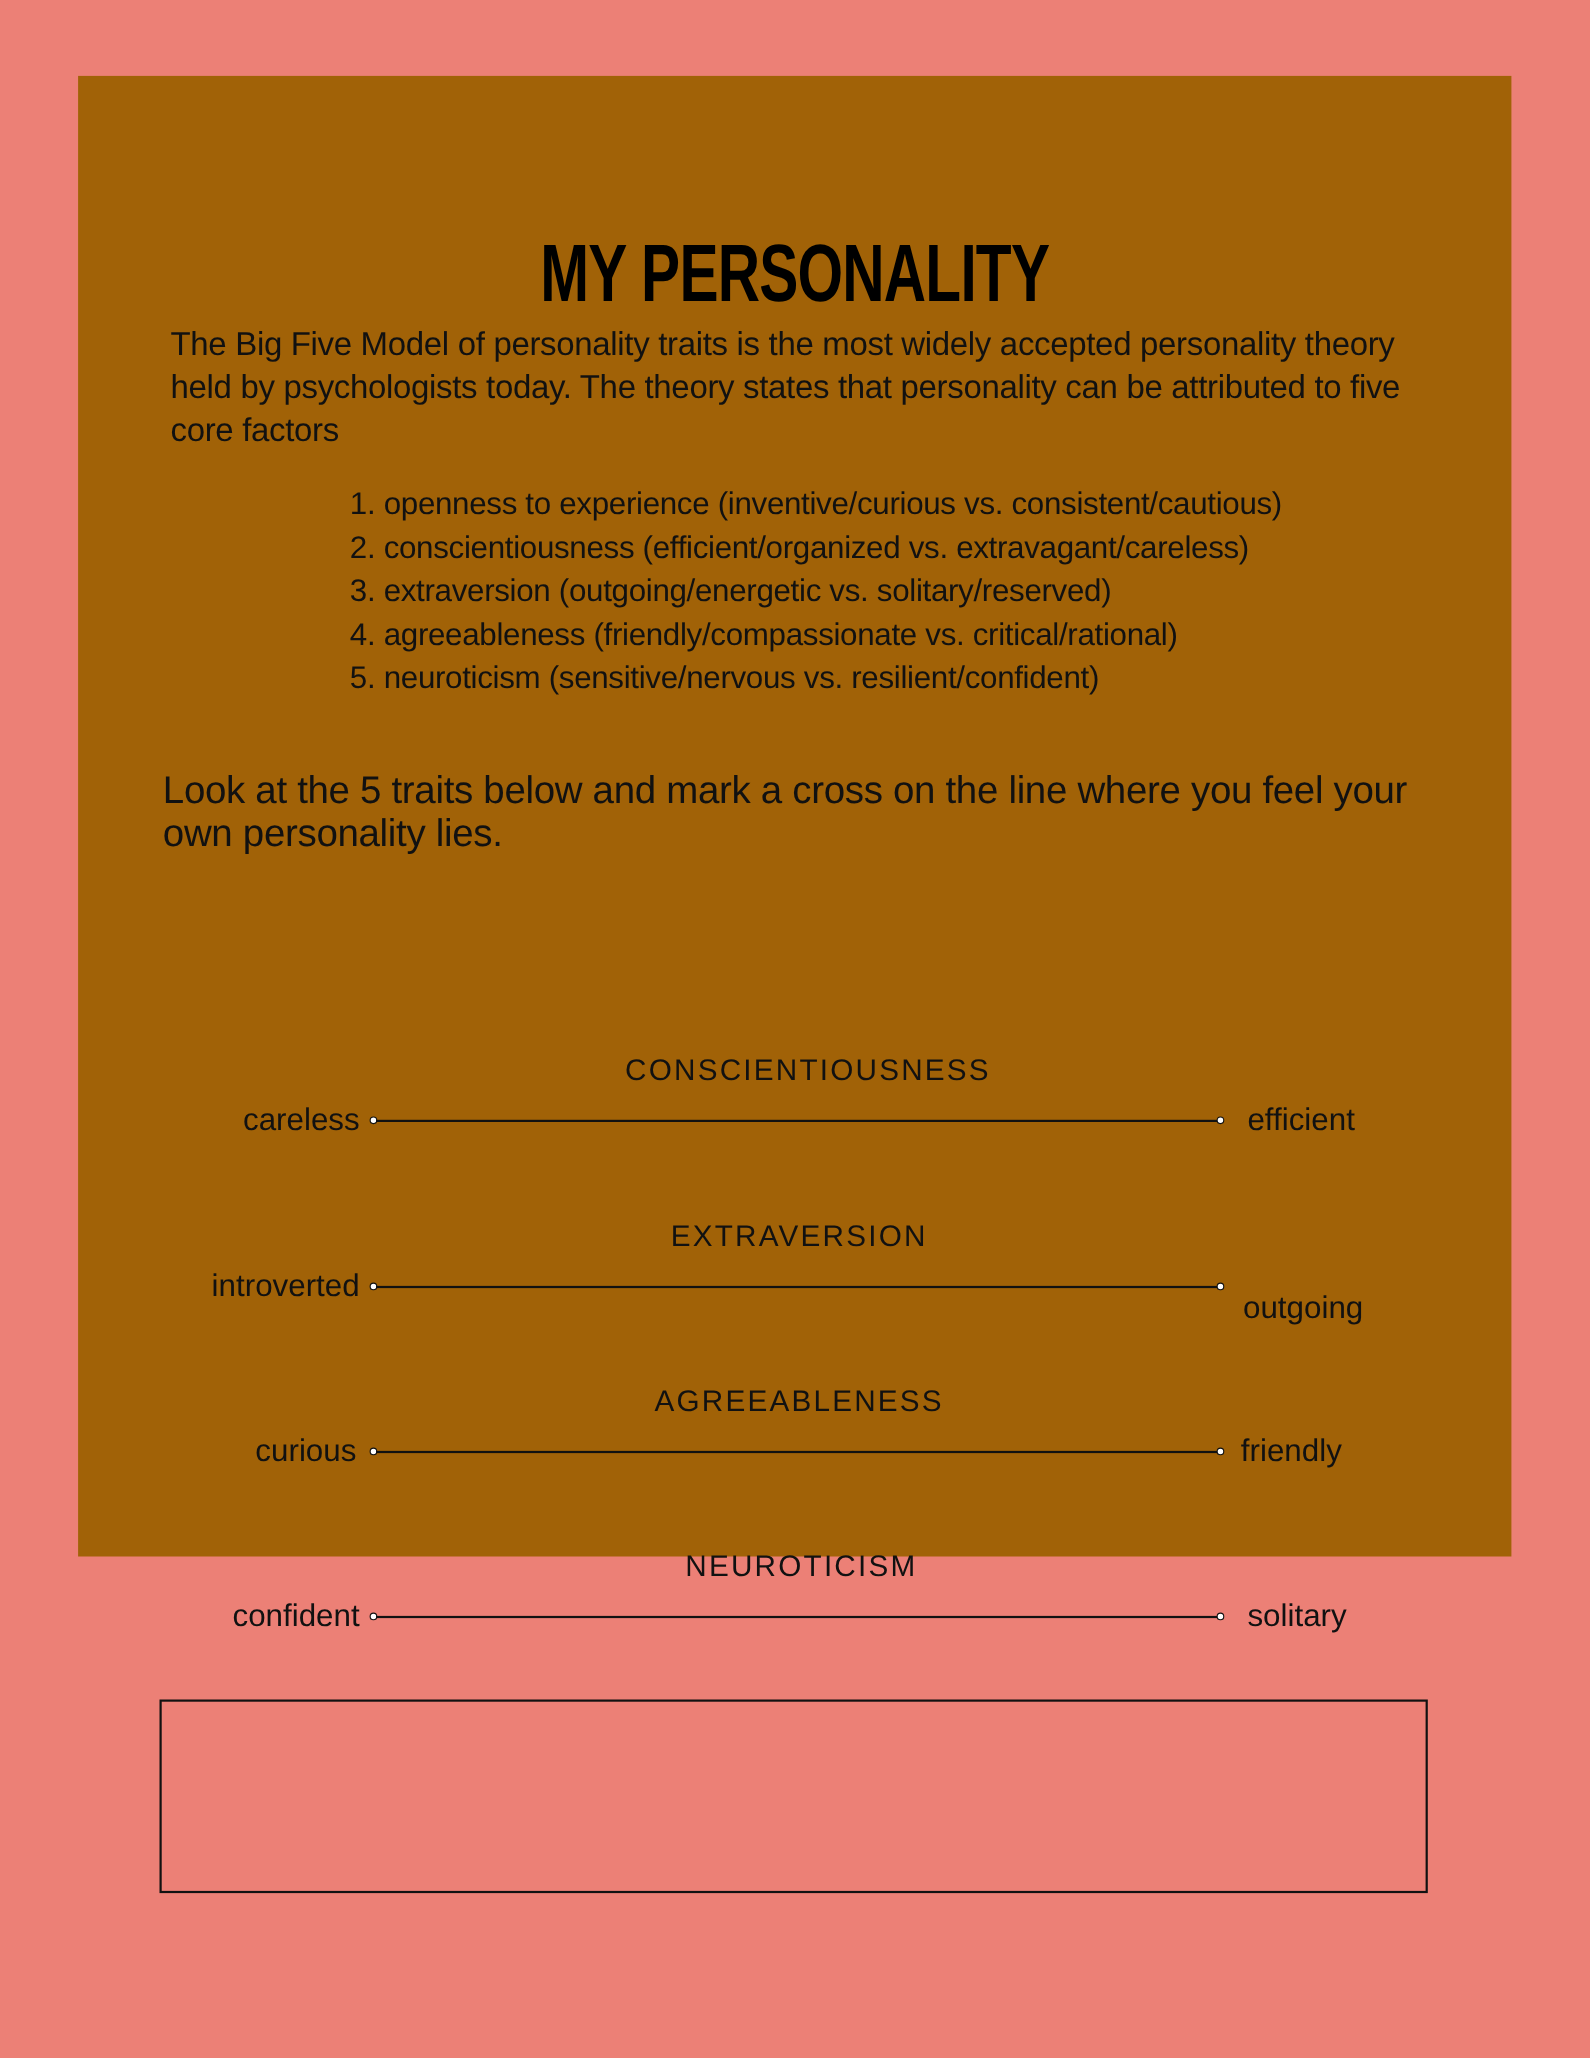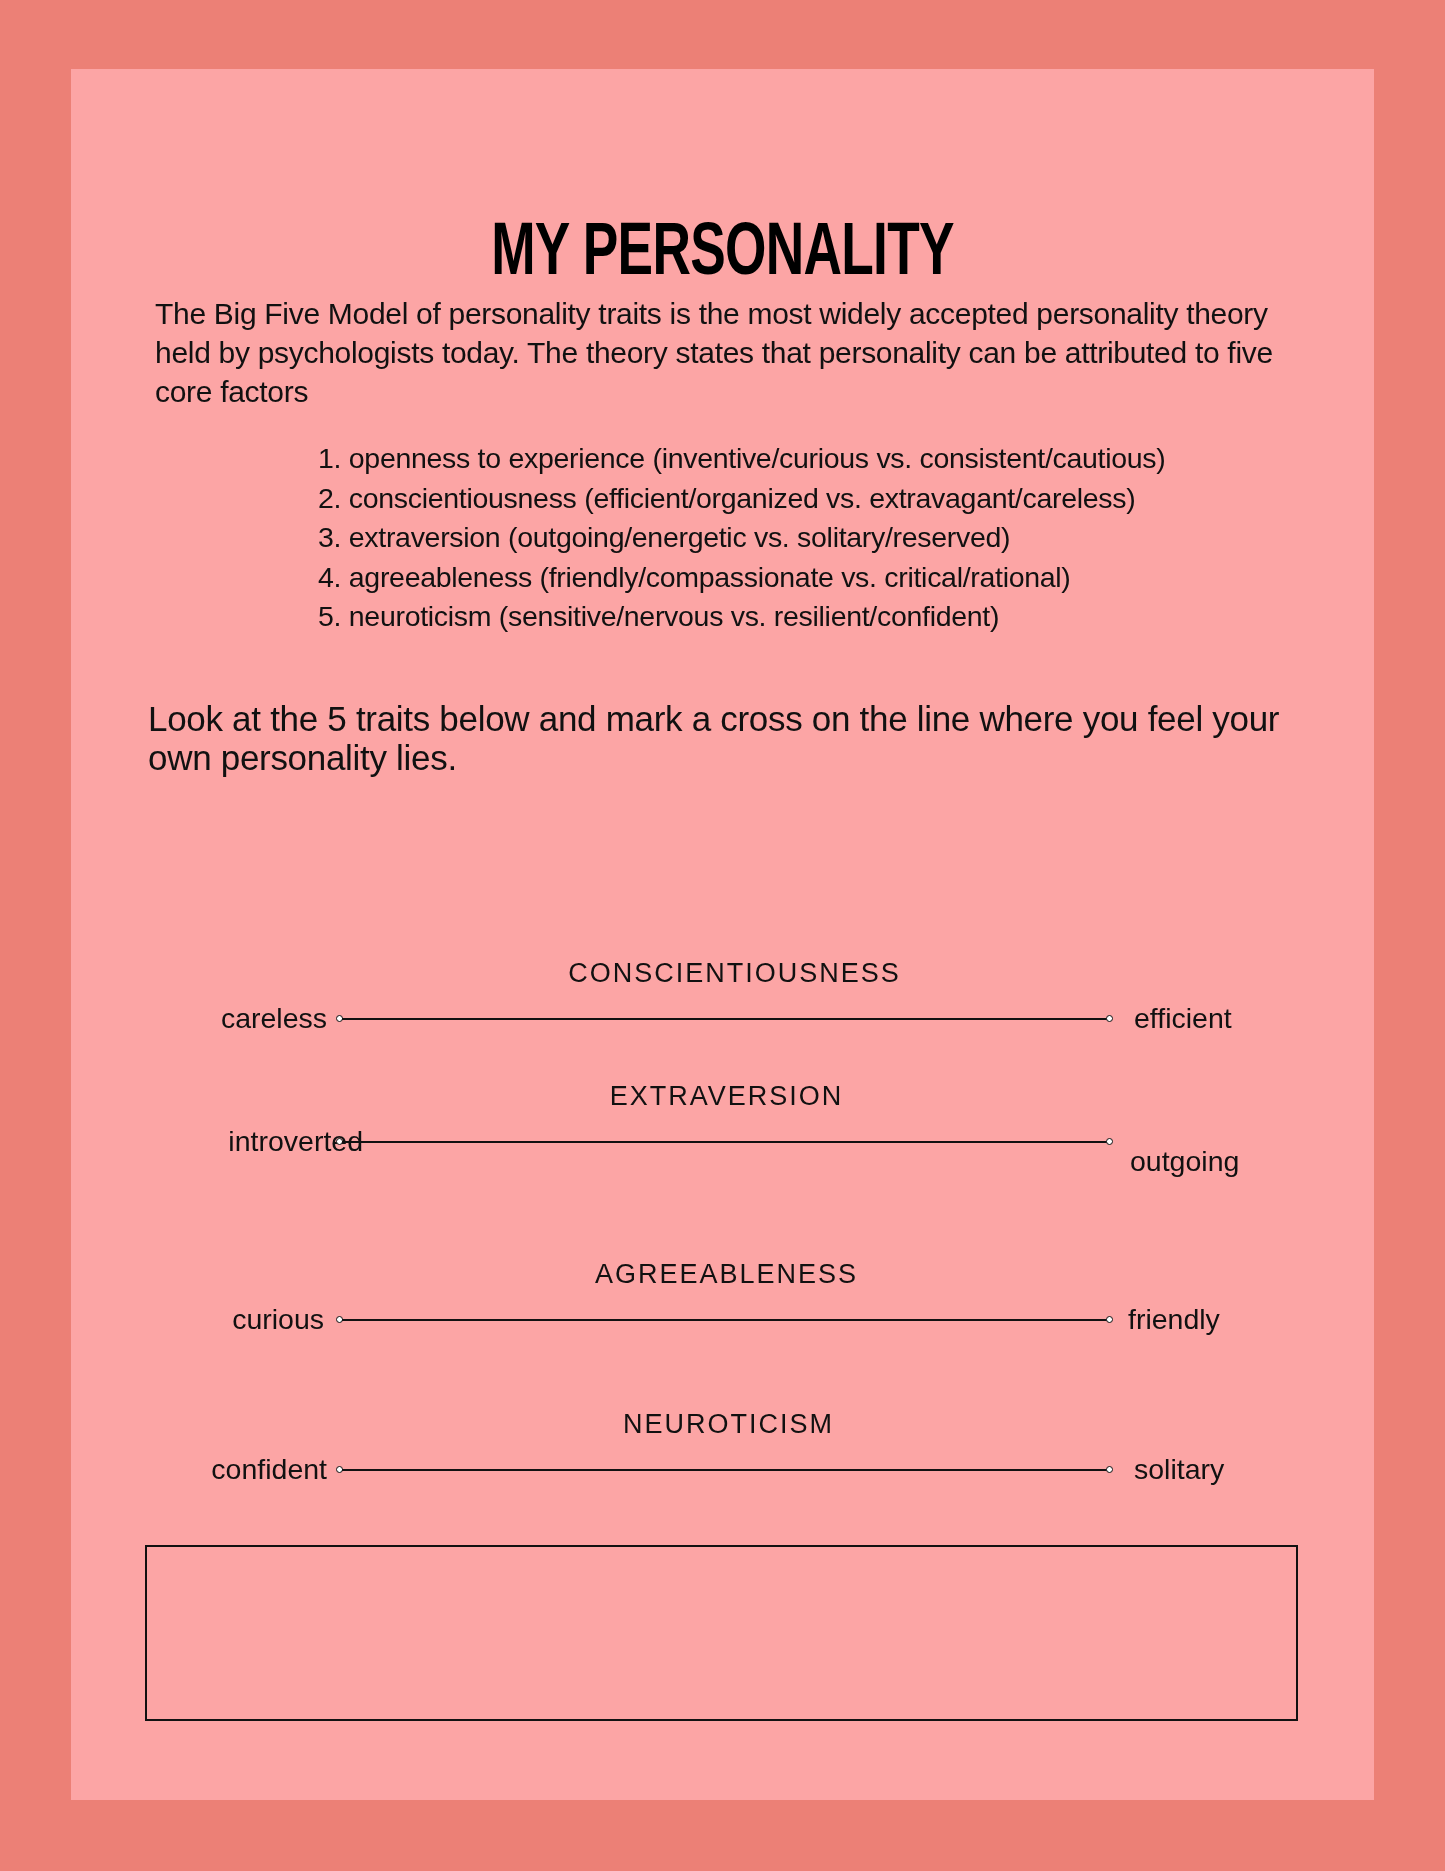--- a/index.html
+++ b/index.html
@@ -7,22 +7,22 @@
     width: 1445px; height: 1871px;
     background: #ec8076;
     position: relative;
     overflow: hidden;
     font-family: "Liberation Sans", "DejaVu Sans", sans-serif;
     color: #111;
   }
   .page {
     position: absolute;
     left: 71px; top: 69px;
-    width: 1303px; height: 1731px;
-    background: #fca5a5;
+    width: 1303px; height: 1346px;
+    background: #a16207;
   }
   .title {
     position: absolute;
     left: 0; right: 0; top: 140px;
     text-align: center;
     font-family: "Liberation Sans", sans-serif;
     font-weight: 700;
     font-size: 74px;
     line-height: 80px;
     letter-spacing: -1px;
@@ -144,21 +144,21 @@
 
   <div class="scale" style="top:888px;">
     <div class="scale-title" style="left:12px;">CONSCIENTIOUSNESS</div>
     <div class="scale-left-label" style="right:1047px;">careless</div>
     <div class="scale-dot left"></div>
     <div class="scale-line"></div>
     <div class="scale-dot right"></div>
     <div class="scale-right-label" style="left:1063px;">efficient</div>
   </div>
 
-  <div class="scale" style="top:1011px;padding-left:36px;">
+  <div class="scale" style="top:1039px;">
     <div class="scale-title" style="left:4px;">EXTRAVERSION</div>
     <div class="scale-left-label" style="right:1047px;">introverted</div>
     <div class="scale-dot left"></div>
     <div class="scale-line"></div>
     <div class="scale-dot right"></div>
     <div class="scale-right-label" style="left:1059px; top:40px;margin-top:24px;">outgoing</div>
   </div>
 
   <div class="scale" style="top:1189px;">
     <div class="scale-title" style="left:4px;">AGREEABLENESS</div>

